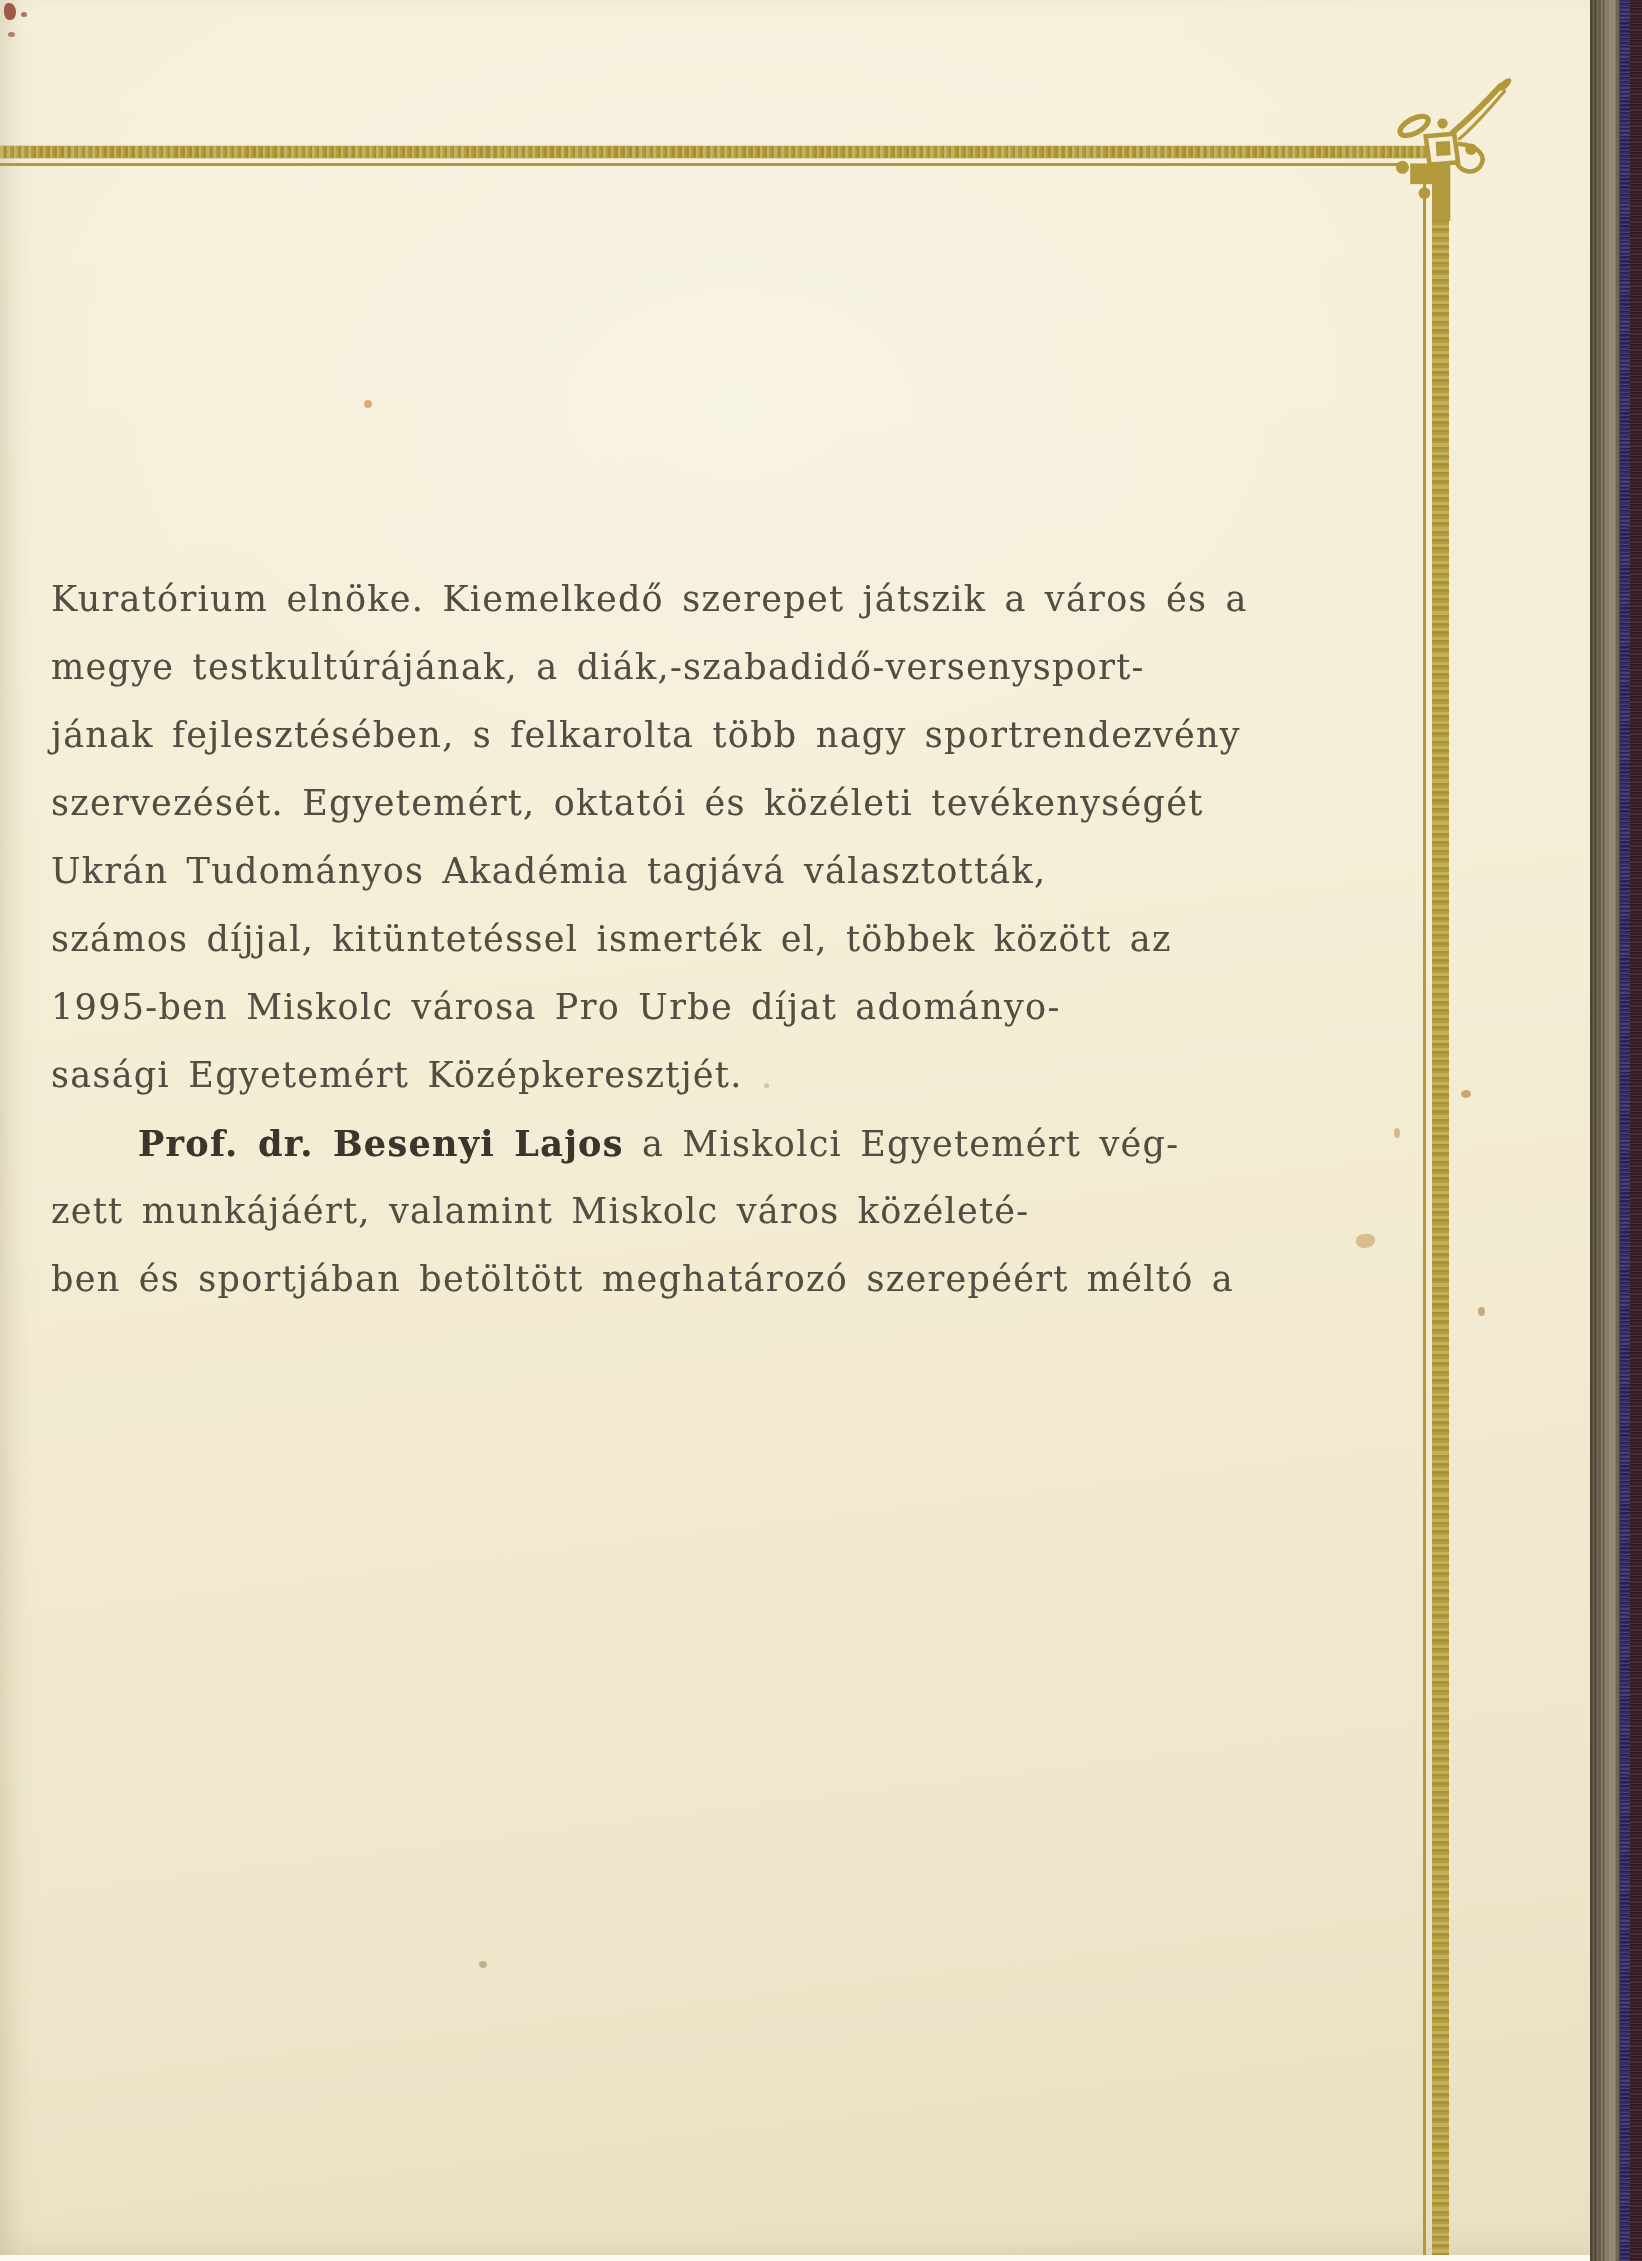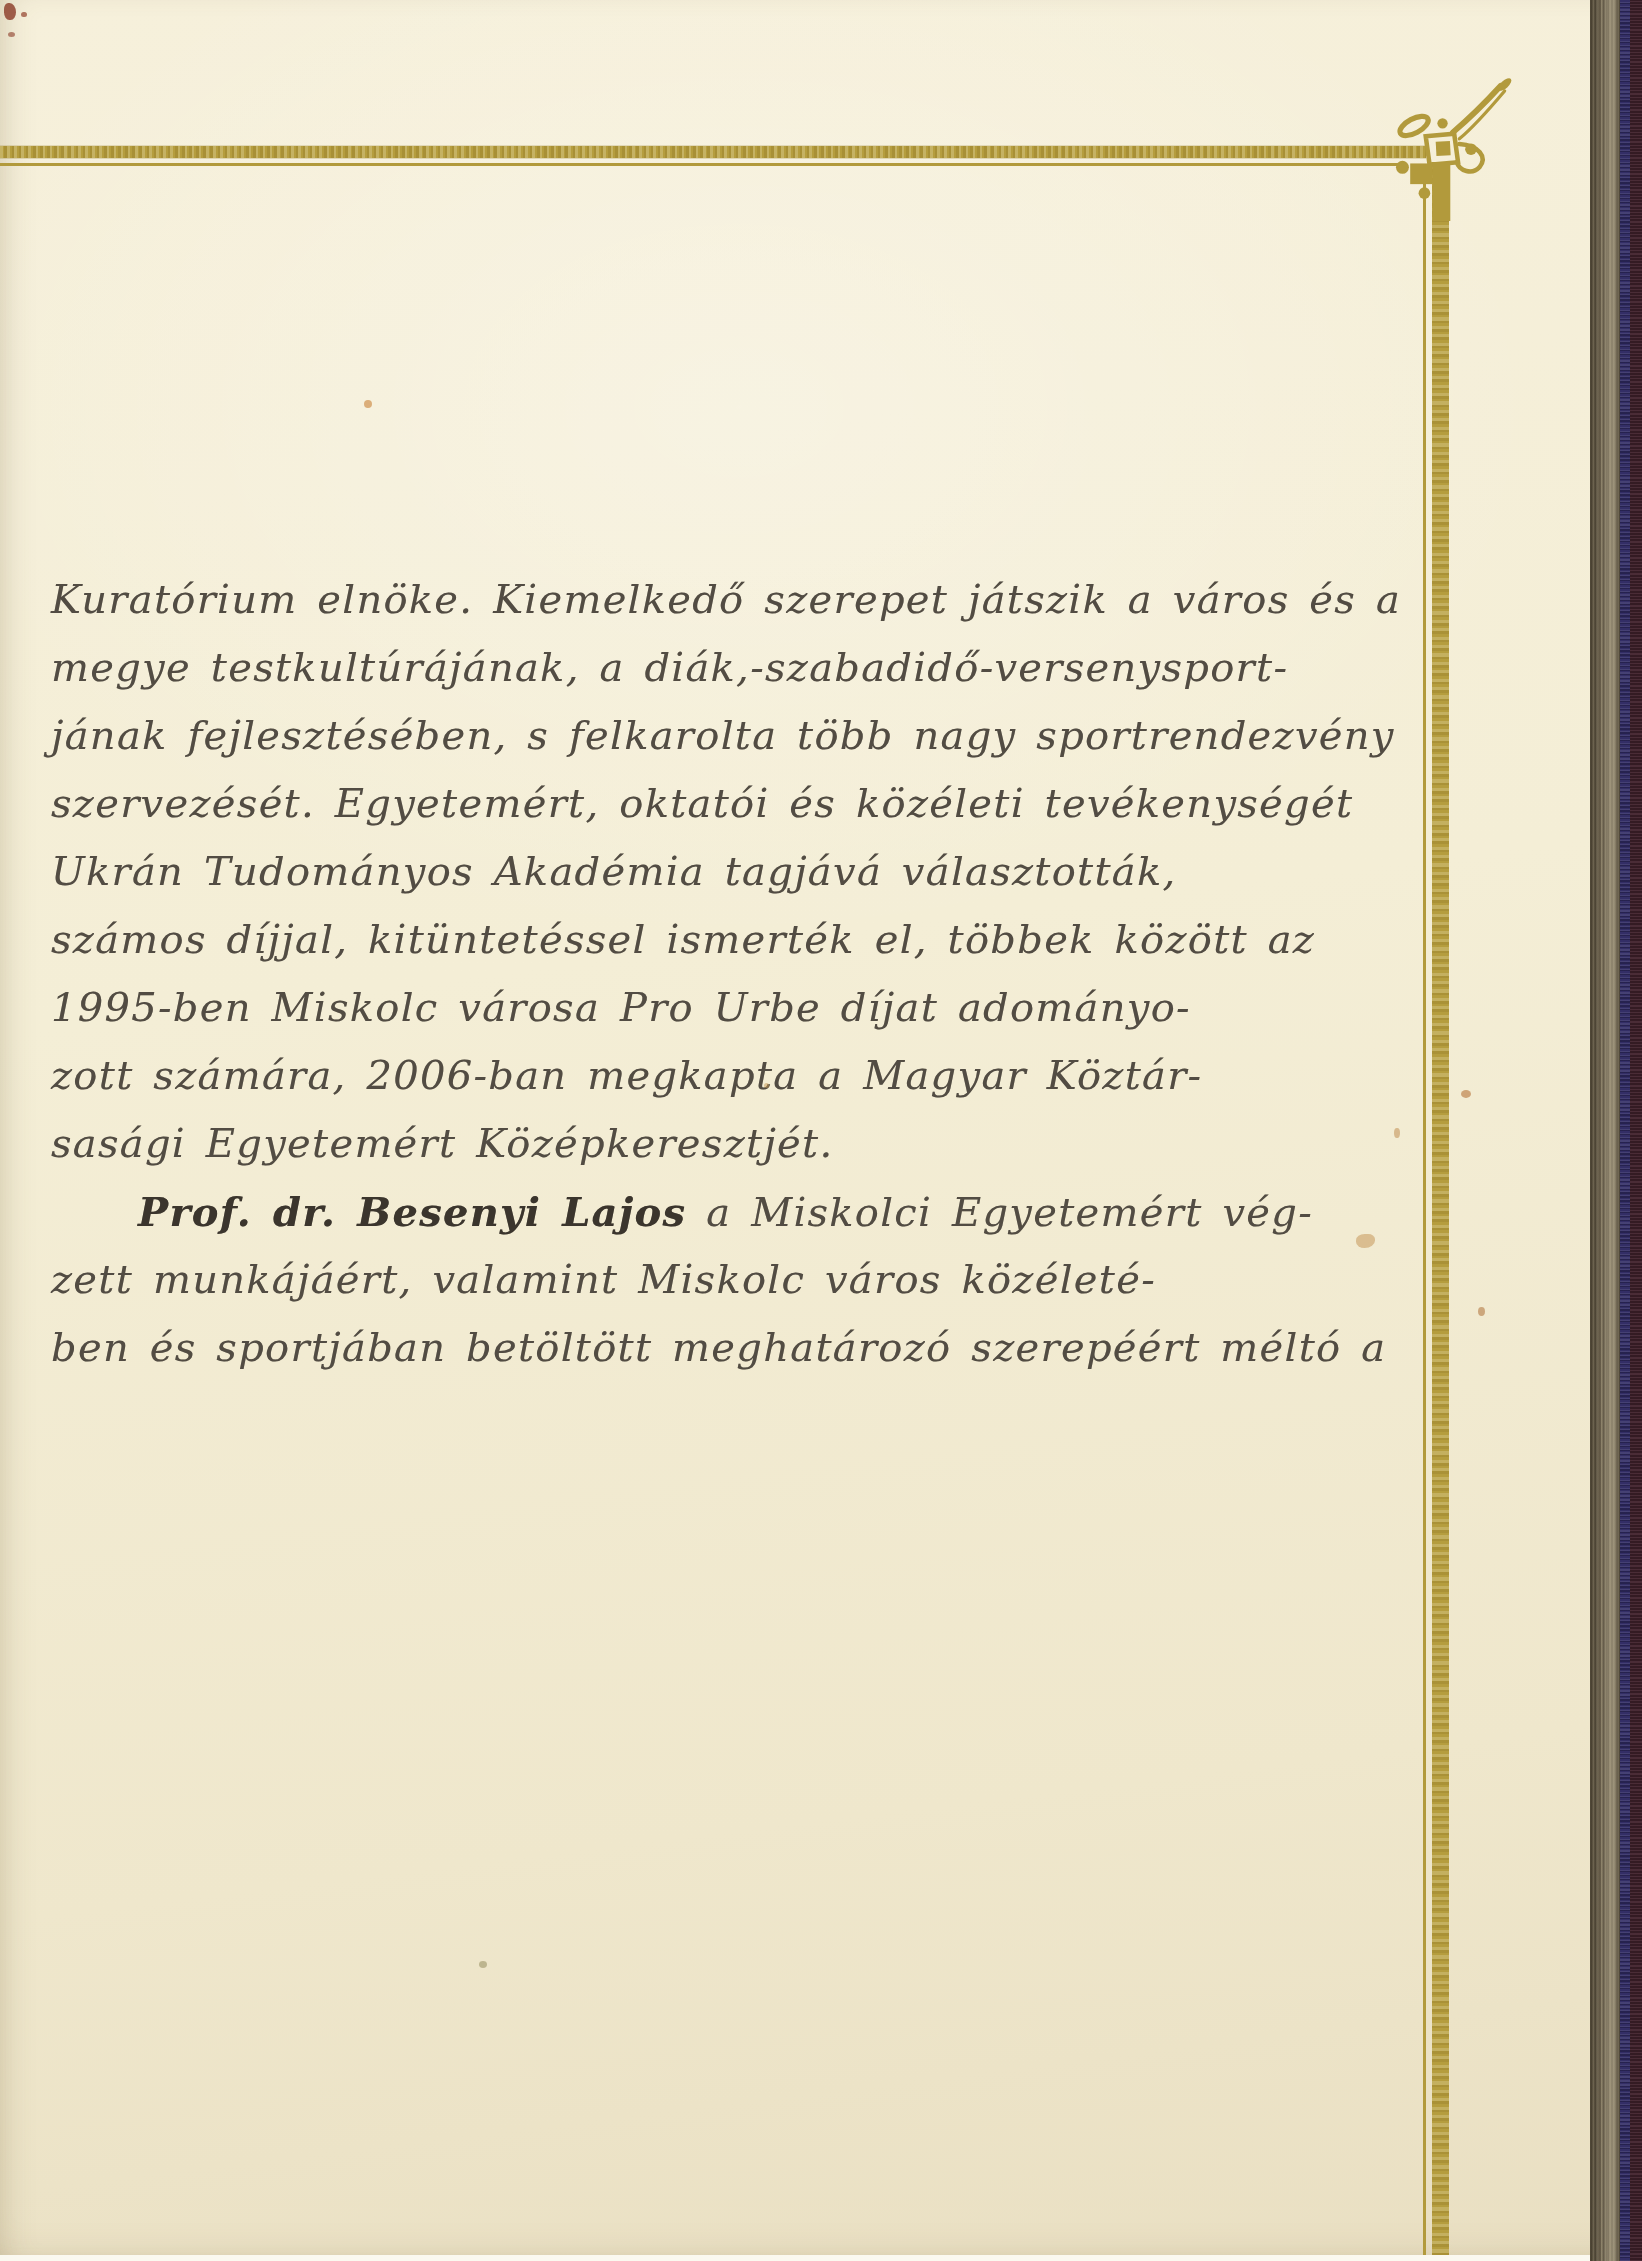--- a/index.html
+++ b/index.html
@@ -34,22 +34,21 @@
   .frame-right-thin {
     position:absolute; left:1423px; top:170px; width:2.6px; height:2092px;
     background:#b29a3c;
   }
   .corner-svg { position:absolute; left:1379px; top:69px; }
 
   
   .text-block { position:absolute; left:51px; top:565px; width:1386px; }
   .line {
     height:68px; line-height:69px;
-    font-style:italic;
-    font-size:40px;
+    font-size:35px;
     color:#524c43;
     letter-spacing:1.3px;
     word-spacing:5.8px;
     white-space:nowrap;
     text-shadow:0 0 0.6px rgba(82,76,67,.35);
   }
   .line.indent { padding-left:87px; }
   .line .bold { font-weight:bold; color:#3b352d; text-shadow:0 0 0.6px rgba(40,35,28,.5); }
 
   
@@ -124,21 +123,20 @@
   </svg>
 
   <div class="text-block">
       <div class="line"><span>Kuratórium elnöke. Kiemelkedő szerepet játszik a város és a</span></div>
       <div class="line"><span>megye testkultúrájának, a diák,-szabadidő-versenysport-</span></div>
       <div class="line"><span>jának fejlesztésében, s felkarolta több nagy sportrendezvény</span></div>
       <div class="line"><span>szervezését. Egyetemért, oktatói és közéleti tevékenységét</span></div>
       <div class="line"><span>Ukrán Tudományos Akadémia tagjává választották,</span></div>
       <div class="line"><span>számos díjjal, kitüntetéssel ismerték el, többek között az</span></div>
       <div class="line"><span>1995-ben Miskolc városa Pro Urbe díjat adományo-</span></div>
-      <div class="line"><span>zott számára, 2006-ban megkapta a Magyar Köztár-</span></div>
       <div class="line"><span>sasági Egyetemért Középkeresztjét.</span></div>
       <div class="line indent"><span class="bold">Prof. dr. Besenyi Lajos</span><span> a Miskolci Egyetemért vég-</span></div>
       <div class="line"><span>zett munkájáért, valamint Miskolc város közéleté-</span></div>
       <div class="line"><span>ben és sportjában betöltött meghatározó szerepéért méltó a</span></div>
     </div>
 
   <div class="book-edge"></div>
   <div class="binding-ribbon"></div>
   <div class="cover-edge"></div>
   <div class="bottom-strip"></div>

